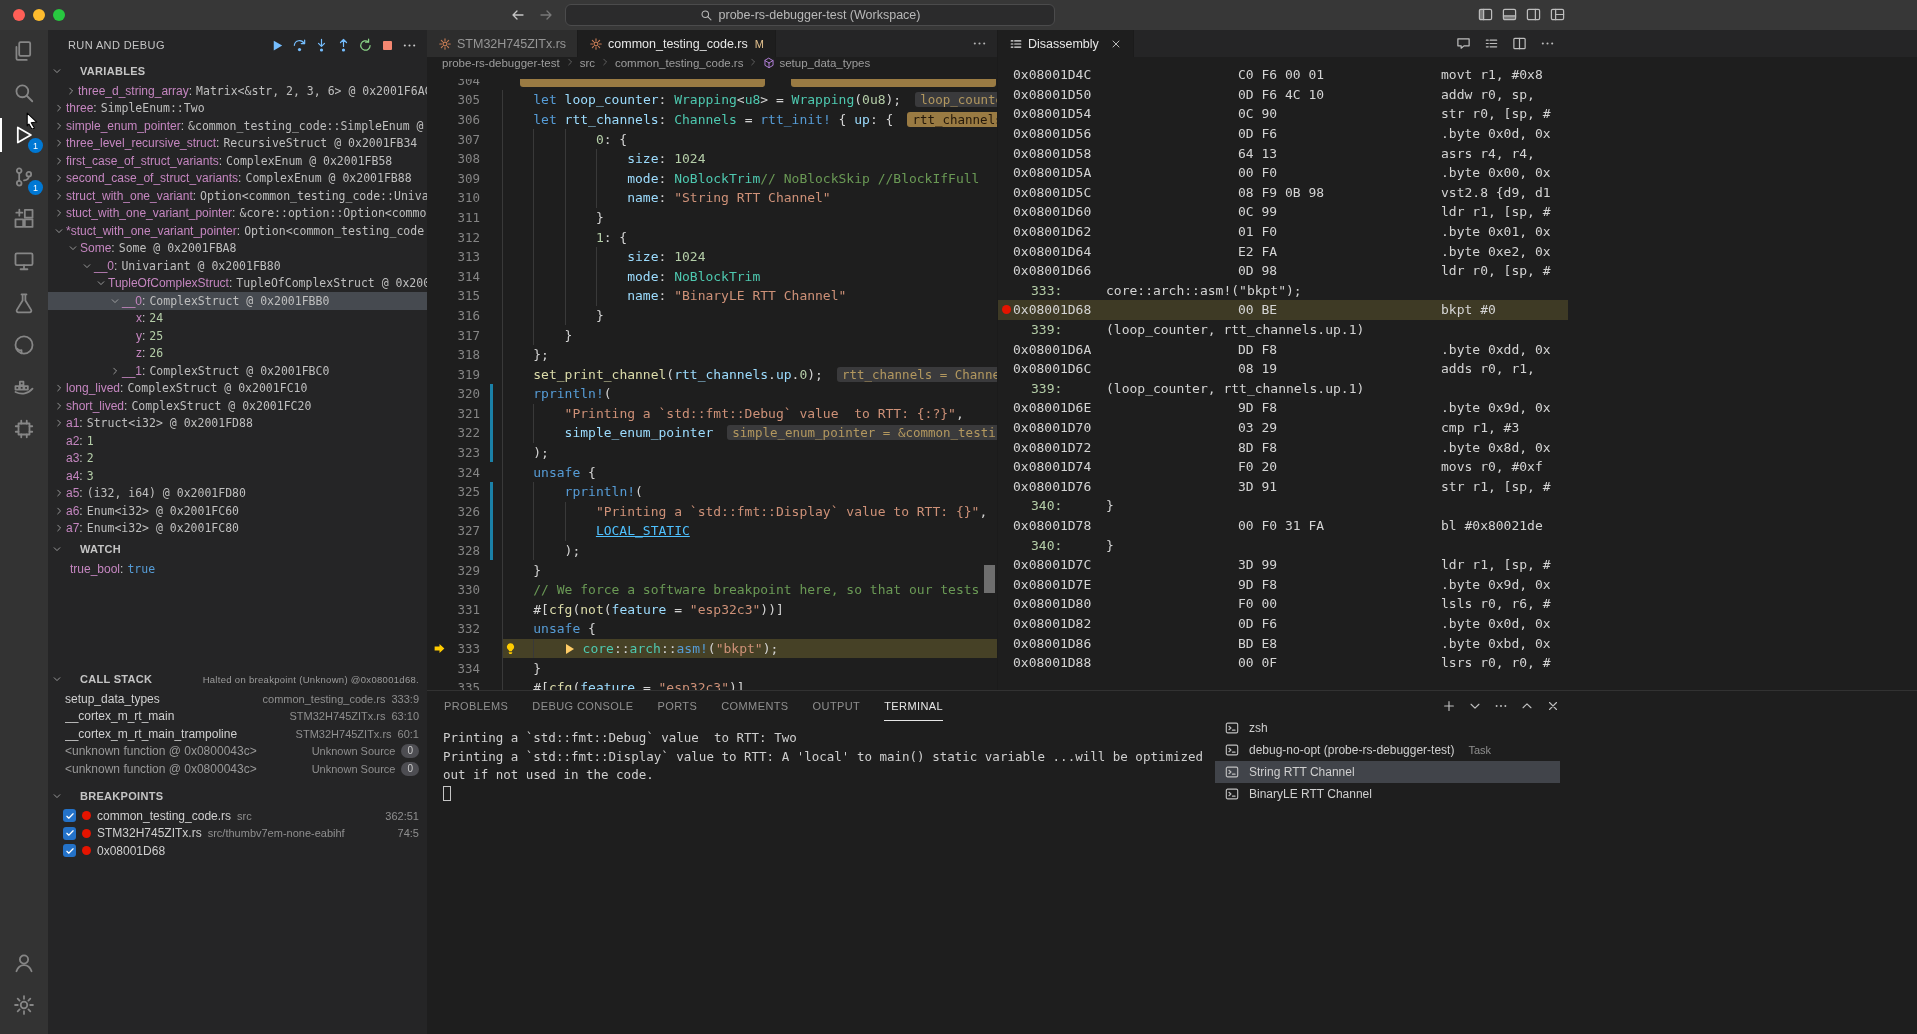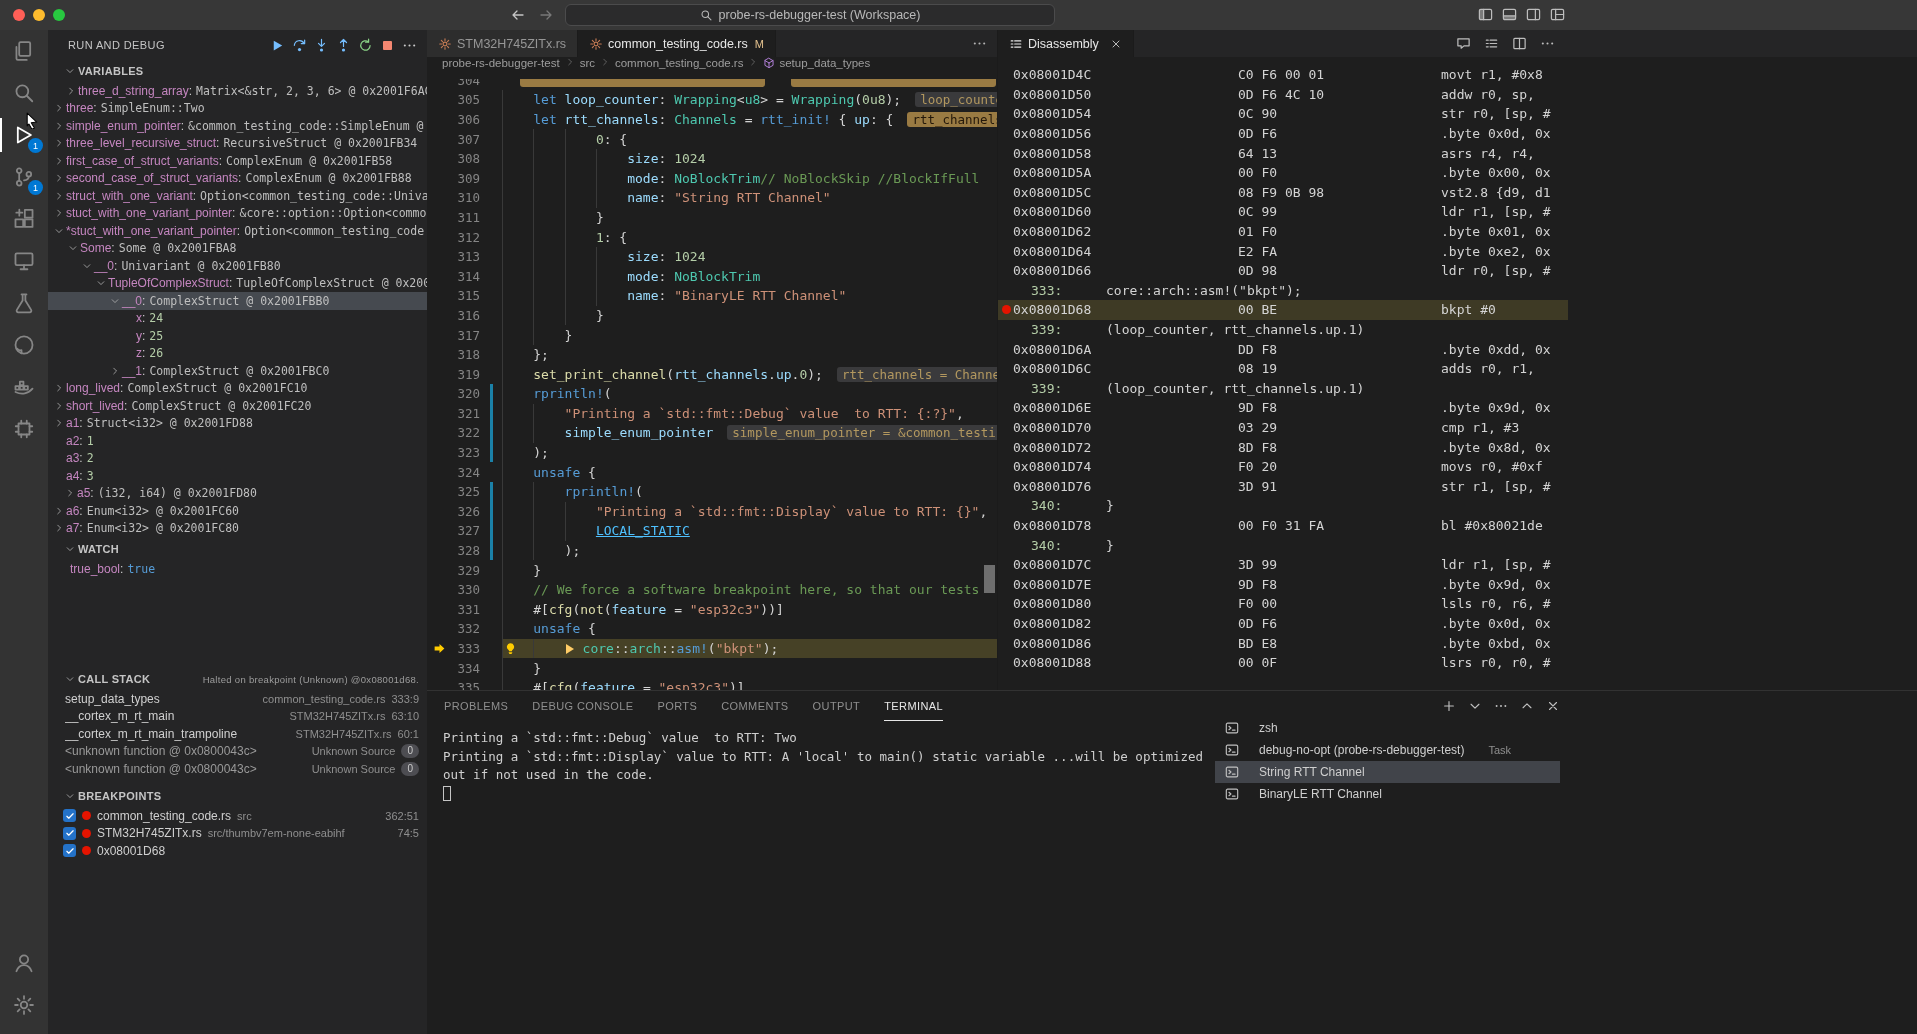--- a/index.html
+++ b/index.html
@@ -34,21 +34,21 @@
   .sidebar{position:absolute;left:48px;top:30px;width:379px;height:1004px;background:#252526;display:flex;flex-direction:column}
   .sb-header{flex:none;height:30px;display:flex;align-items:center;padding-left:20px;font-size:11px;letter-spacing:.4px;color:#c5c5c5}
   .sb-toolbar{margin-left:auto;display:flex;align-items:center;gap:7px;padding-right:10px}
   .tbtn{color:#cccccc}
   .tbtn svg{width:15px;height:15px}
   .c-blue{color:#75beff}.c-green{color:#89d185}.c-red{color:#f48771}
   .sec-vars{height:478px;overflow:hidden}
   .sec-watch{height:130px;overflow:hidden}
   .sec-stack{height:117px;overflow:hidden}
   .sec-bp{flex:1;overflow:hidden}
-  .sec-header{height:22px;display:flex;align-items:center;gap:3px;padding-left:17px;font-size:11px;font-weight:700;color:#c5c5c5;letter-spacing:.3px}
+  .sec-header{height:22px;display:flex;align-items:center;gap:18px;padding-left:4px;font-size:11px;font-weight:700;color:#c5c5c5;letter-spacing:.3px}
   .chev{color:#b0b0b0}
   .chev svg{width:10px;height:10px}
   .cs-status{margin-left:auto;padding-right:8px;font-weight:400;font-size:9.5px;color:#9d9d9d;white-space:nowrap;overflow:hidden}
   .trow{height:17.5px;display:flex;align-items:center;font-size:12px;white-space:nowrap;overflow:hidden}
   .trow.sel{background:#464a50}
   .twist{width:14px;flex:none;display:flex;justify-content:center;color:#b0b0b0}
   .twist svg{width:10px;height:10px}
   .vname{color:#c586c0}
   .vsep{color:#cccccc}
   .vval{font-family:"DejaVu Sans Mono",monospace;font-size:11.5px;color:#bfbfbf;margin-left:4px}
@@ -127,21 +127,21 @@
   
   .panel{position:absolute;left:427px;top:690px;width:1490px;height:344px;background:#1e1e1e;border-top:1px solid #323232}
   .ptabs{height:30px;display:flex;align-items:center;gap:24px;padding-left:17px}
   .ptab{font-size:11px;letter-spacing:.4px;color:#8f8f8f;height:100%;display:flex;align-items:center;border-bottom:1px solid transparent}
   .ptab.active{color:#e7e7e7;border-bottom-color:#e7e7e7}
   .pactions{position:absolute;right:357px;top:8px;display:flex;gap:12px;color:#c0c0c0}
   .pbtn svg{width:14px;height:14px}
   .term{position:absolute;left:16px;top:38px;font-family:"DejaVu Sans Mono",monospace;font-size:12.5px;line-height:18.5px;color:#cfcfcf;white-space:pre}
   .cursor{display:inline-block;width:8px;height:15px;border:1px solid #c5c5c5;vertical-align:-3px}
   .termlist{position:absolute;left:788px;top:26px;width:345px}
-  .tl-row{height:22px;display:flex;align-items:center;gap:20px;padding-left:10px;font-size:12px;color:#cfcfcf;white-space:nowrap;overflow:hidden}
+  .tl-row{height:22px;display:flex;align-items:center;gap:10px;padding-left:10px;font-size:12px;color:#cfcfcf;white-space:nowrap;overflow:hidden}
   .tl-row.sel{background:#41444a}
   .tl-row .icon{color:#c0c0c0}
   .tl-row .icon svg{width:14px;height:14px}
   .tl-desc{color:#8f8f8f;font-size:11px;margin-left:4px}
 
   .cursor-overlay{position:absolute;left:24px;top:112px;z-index:50}
   .cursor-overlay svg{width:17px;height:17px}
 </style>
 </head>
 <body>
@@ -543,21 +543,21 @@
           <span class="vname">a3</span>
           <span class="vsep">:</span>
           <span class="vval vnum">2</span>
         </div>
         <div class="trow" style="padding-left:4px">
           <span class="twist"></span>
           <span class="vname">a4</span>
           <span class="vsep">:</span>
           <span class="vval vnum">3</span>
         </div>
-        <div class="trow" style="padding-left:15px">
+        <div class="trow" style="padding-left:4px">
           <span class="twist">
             <svg viewBox="0 0 16 16" fill="none" stroke="currentColor" stroke-width="1.3" stroke-linecap="round" stroke-linejoin="round">
               <path d="M6 3.5L10.5 8 6 12.5"></path>
             </svg>
           </span>
           <span class="vname">a5</span>
           <span class="vsep">:</span>
           <span class="vval">(i32, i64) @ 0x2001FD80</span>
         </div>
         <div class="trow" style="padding-left:4px">

